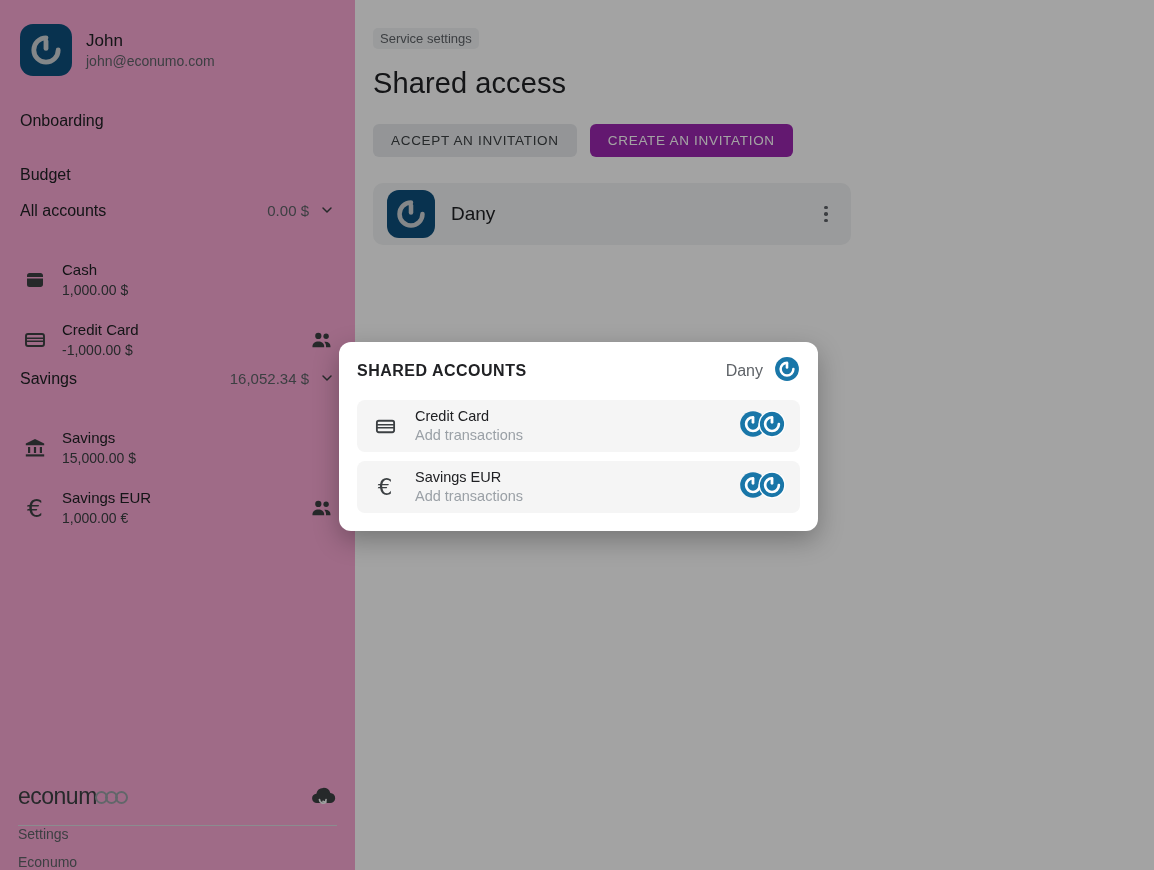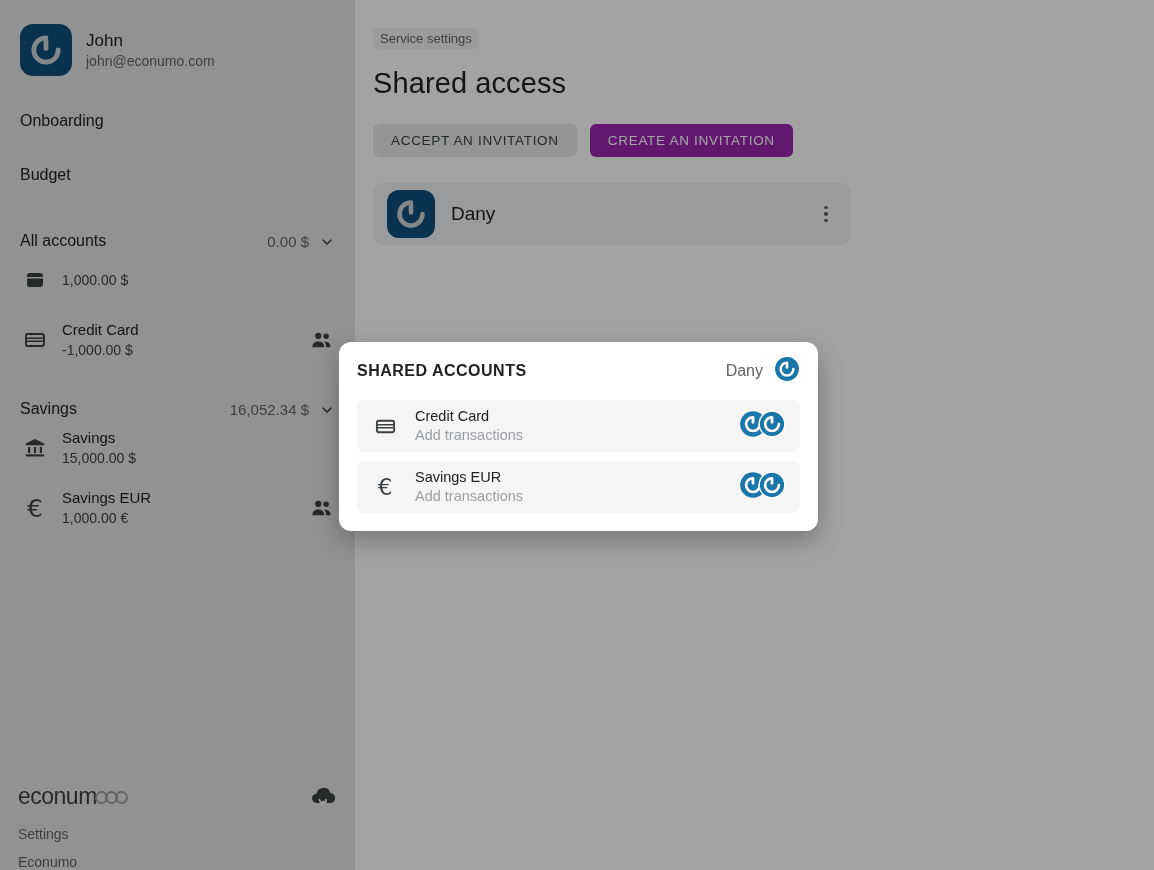--- a/index.html
+++ b/index.html
@@ -18,21 +18,21 @@
     height: 870px;
     background: #ffffff;
   }
 
   
   .sidebar {
     position: absolute;
     left: 0; top: 0;
     width: 355px;
     height: 870px;
-    background: #e5e5e5;
+    background: #f9a8d4;
     display: flex;
     flex-direction: column;
   }
 
   .profile {
     display: flex;
     align-items: center;
     padding: 22px 20px 0 20px;
     height: 78px;
   }
@@ -63,21 +63,21 @@
     padding: 0 20px;
     height: 54px;
     display: flex;
     align-items: center;
     cursor: pointer;
   }
   .nav-link.first { margin-top: 16px; }
 
   .group-header {
     display: flex;
-    align-items: flex-end;
+    align-items: flex-start;
     padding: 0 20px;
     height: 48px;
     cursor: pointer;
   }
   .group-title {
     font-size: 16px;
     color: #202124;
     flex: 1;
   }
   .group-amount {
@@ -374,20 +374,21 @@
       </span>
     </div>
 
     <div class="acct-row">
       <span class="acct-icon">
         <svg width="24" height="24" viewBox="0 0 24 24" fill="currentColor">
             <path d="M4 7.5c0-1.4 1.1-2.5 2.5-2.5h11C18.9 5 20 6.1 20 7.5V9H4V7.5zM4 10.4h16v6.1c0 1.4-1.1 2.5-2.5 2.5h-11A2.5 2.5 0 0 1 4 16.5v-6.1z"></path>
           </svg>
       </span>
       <span class="acct-text">
+        <span class="acct-name" style="display:block">Cash</span>
         <span class="acct-balance" style="display:block">1,000.00 $</span>
       </span>
     </div>
 
     <div class="acct-row">
       <span class="acct-icon">
         <svg width="24" height="24" viewBox="0 0 24 24" fill="none" stroke="currentColor" stroke-width="1.9">
             <rect x="3" y="6" width="18" height="12" rx="2"></rect>
             <path d="M3 10.2h18M3 13.3h18" stroke-width="1.6"></path>
           </svg>

